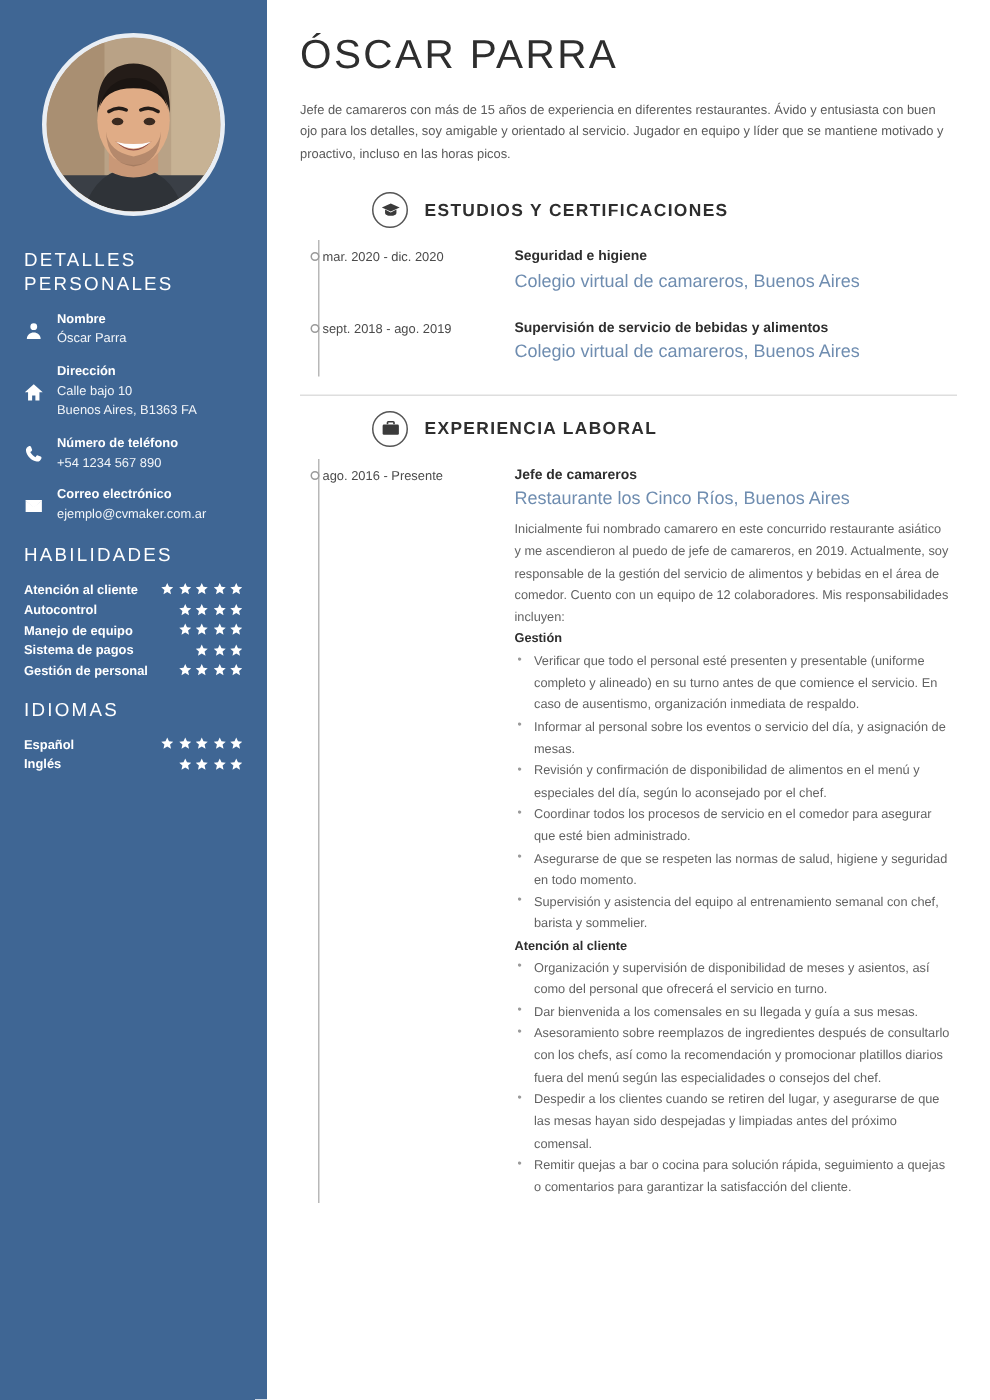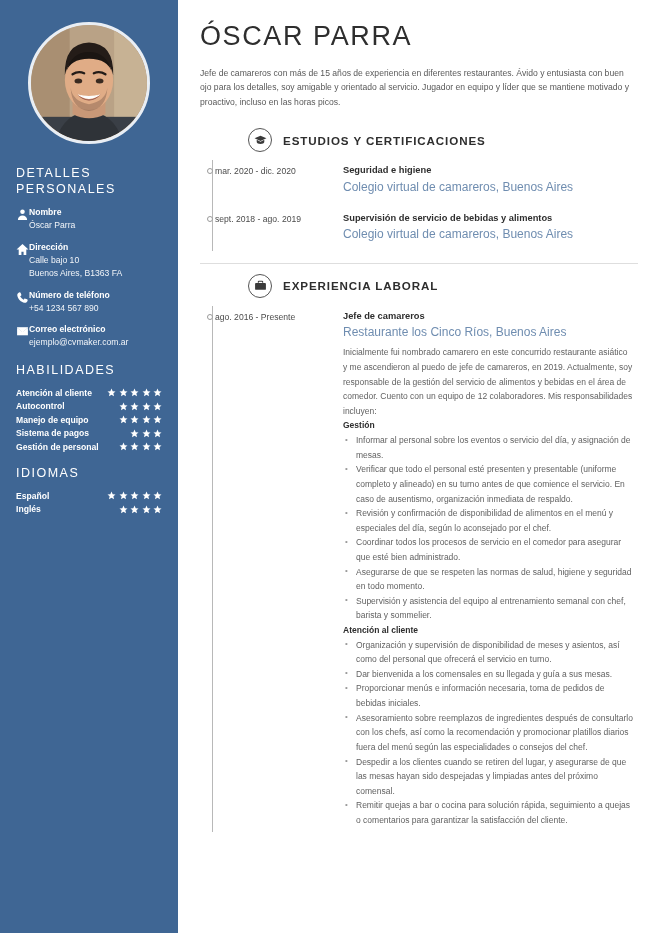--- a/index.html
+++ b/index.html
@@ -27,21 +27,21 @@
     background:#b9a18a;
   }
   .photo svg { display:block; width:100%; height:100%; }
 
   .side-h {
     font-size:12.5px; font-weight:400; letter-spacing:1.5px;
     line-height:1.25; color:#ffffff; margin-top:22px; margin-bottom:9px;
   }
   .side-h.tight { margin-top:14px; }
 
-  .detail-row { display:flex; margin-bottom:9px; align-items:flex-start; }
+  .detail-row { display:flex; gap:9px; margin-bottom:9px; align-items:center; }
   .detail-ico { width:13px; flex:0 0 13px; padding-top:2px; }
   .detail-ico svg { display:block; width:13px; height:13px; fill:#ffffff; }
   .detail-txt { font-size:8.6px; line-height:1.5; }
   .detail-label { font-weight:700; font-size:8.6px; display:block; }
   .detail-value { font-weight:400; font-size:8.6px; display:block; color:#f2f5f9; }
 
   .rate-row {
     display:flex; align-items:center; justify-content:space-between;
     margin-bottom:3.5px; gap:6px;
   }
@@ -444,32 +444,31 @@
 
         <div class="entry">
           <span class="dot"></span>
           <div class="entry-date">ago. 2016 - Presente</div>
           <div class="entry-body">
             <div class="entry-title">Jefe de camareros</div>
             <div class="entry-sub">Restaurante los Cinco Ríos, Buenos Aires</div>
             <div class="entry-p">Inicialmente fui nombrado camarero en este concurrido restaurante asiático y me ascendieron al puedo de jefe de camareros, en 2019. Actualmente, soy responsable de la gestión del servicio de alimentos y bebidas en el área de comedor. Cuento con un equipo de 12 colaboradores. Mis responsabilidades incluyen:</div>
             <div class="entry-strong">Gestión</div>
             <ul class="blist" id="g1">
+                <li>Verificar que todo el personal esté presenten y presentable (uniforme completo y alineado) en su turno antes de que comience el servicio. En caso de ausentismo, organización inmediata de respaldo.</li>
                 <li>Informar al personal sobre los eventos o servicio del día, y asignación de mesas.</li>
-                <li>Verificar que todo el personal esté presenten y presentable (uniforme completo y alineado) en su turno antes de que comience el servicio. En caso de ausentismo, organización inmediata de respaldo.</li>
                 <li>Revisión y confirmación de disponibilidad de alimentos en el menú y especiales del día, según lo aconsejado por el chef.</li>
                 <li>Coordinar todos los procesos de servicio en el comedor para asegurar que esté bien administrado.</li>
                 <li>Asegurarse de que se respeten las normas de salud, higiene y seguridad en todo momento.</li>
                 <li>Supervisión y asistencia del equipo al entrenamiento semanal con chef, barista y sommelier.</li>
               </ul>
             <div class="entry-strong">Atención al cliente</div>
             <ul class="blist" id="g2">
                 <li>Organización y supervisión de disponibilidad de meses y asientos, así como del personal que ofrecerá el servicio en turno.</li>
                 <li>Dar bienvenida a los comensales en su llegada y guía a sus mesas.</li>
-                <li>Proporcionar menús e información necesaria, toma de pedidos de bebidas iniciales.</li>
                 <li>Asesoramiento sobre reemplazos de ingredientes después de consultarlo con los chefs, así como la recomendación y promocionar platillos diarios fuera del menú según las especialidades o consejos del chef.</li>
                 <li>Despedir a los clientes cuando se retiren del lugar, y asegurarse de que las mesas hayan sido despejadas y limpiadas antes del próximo comensal.</li>
                 <li>Remitir quejas a bar o cocina para solución rápida, seguimiento a quejas o comentarios para garantizar la satisfacción del cliente.</li>
               </ul>
           </div>
         </div>
       </div>
     </section>
 
   </main>

